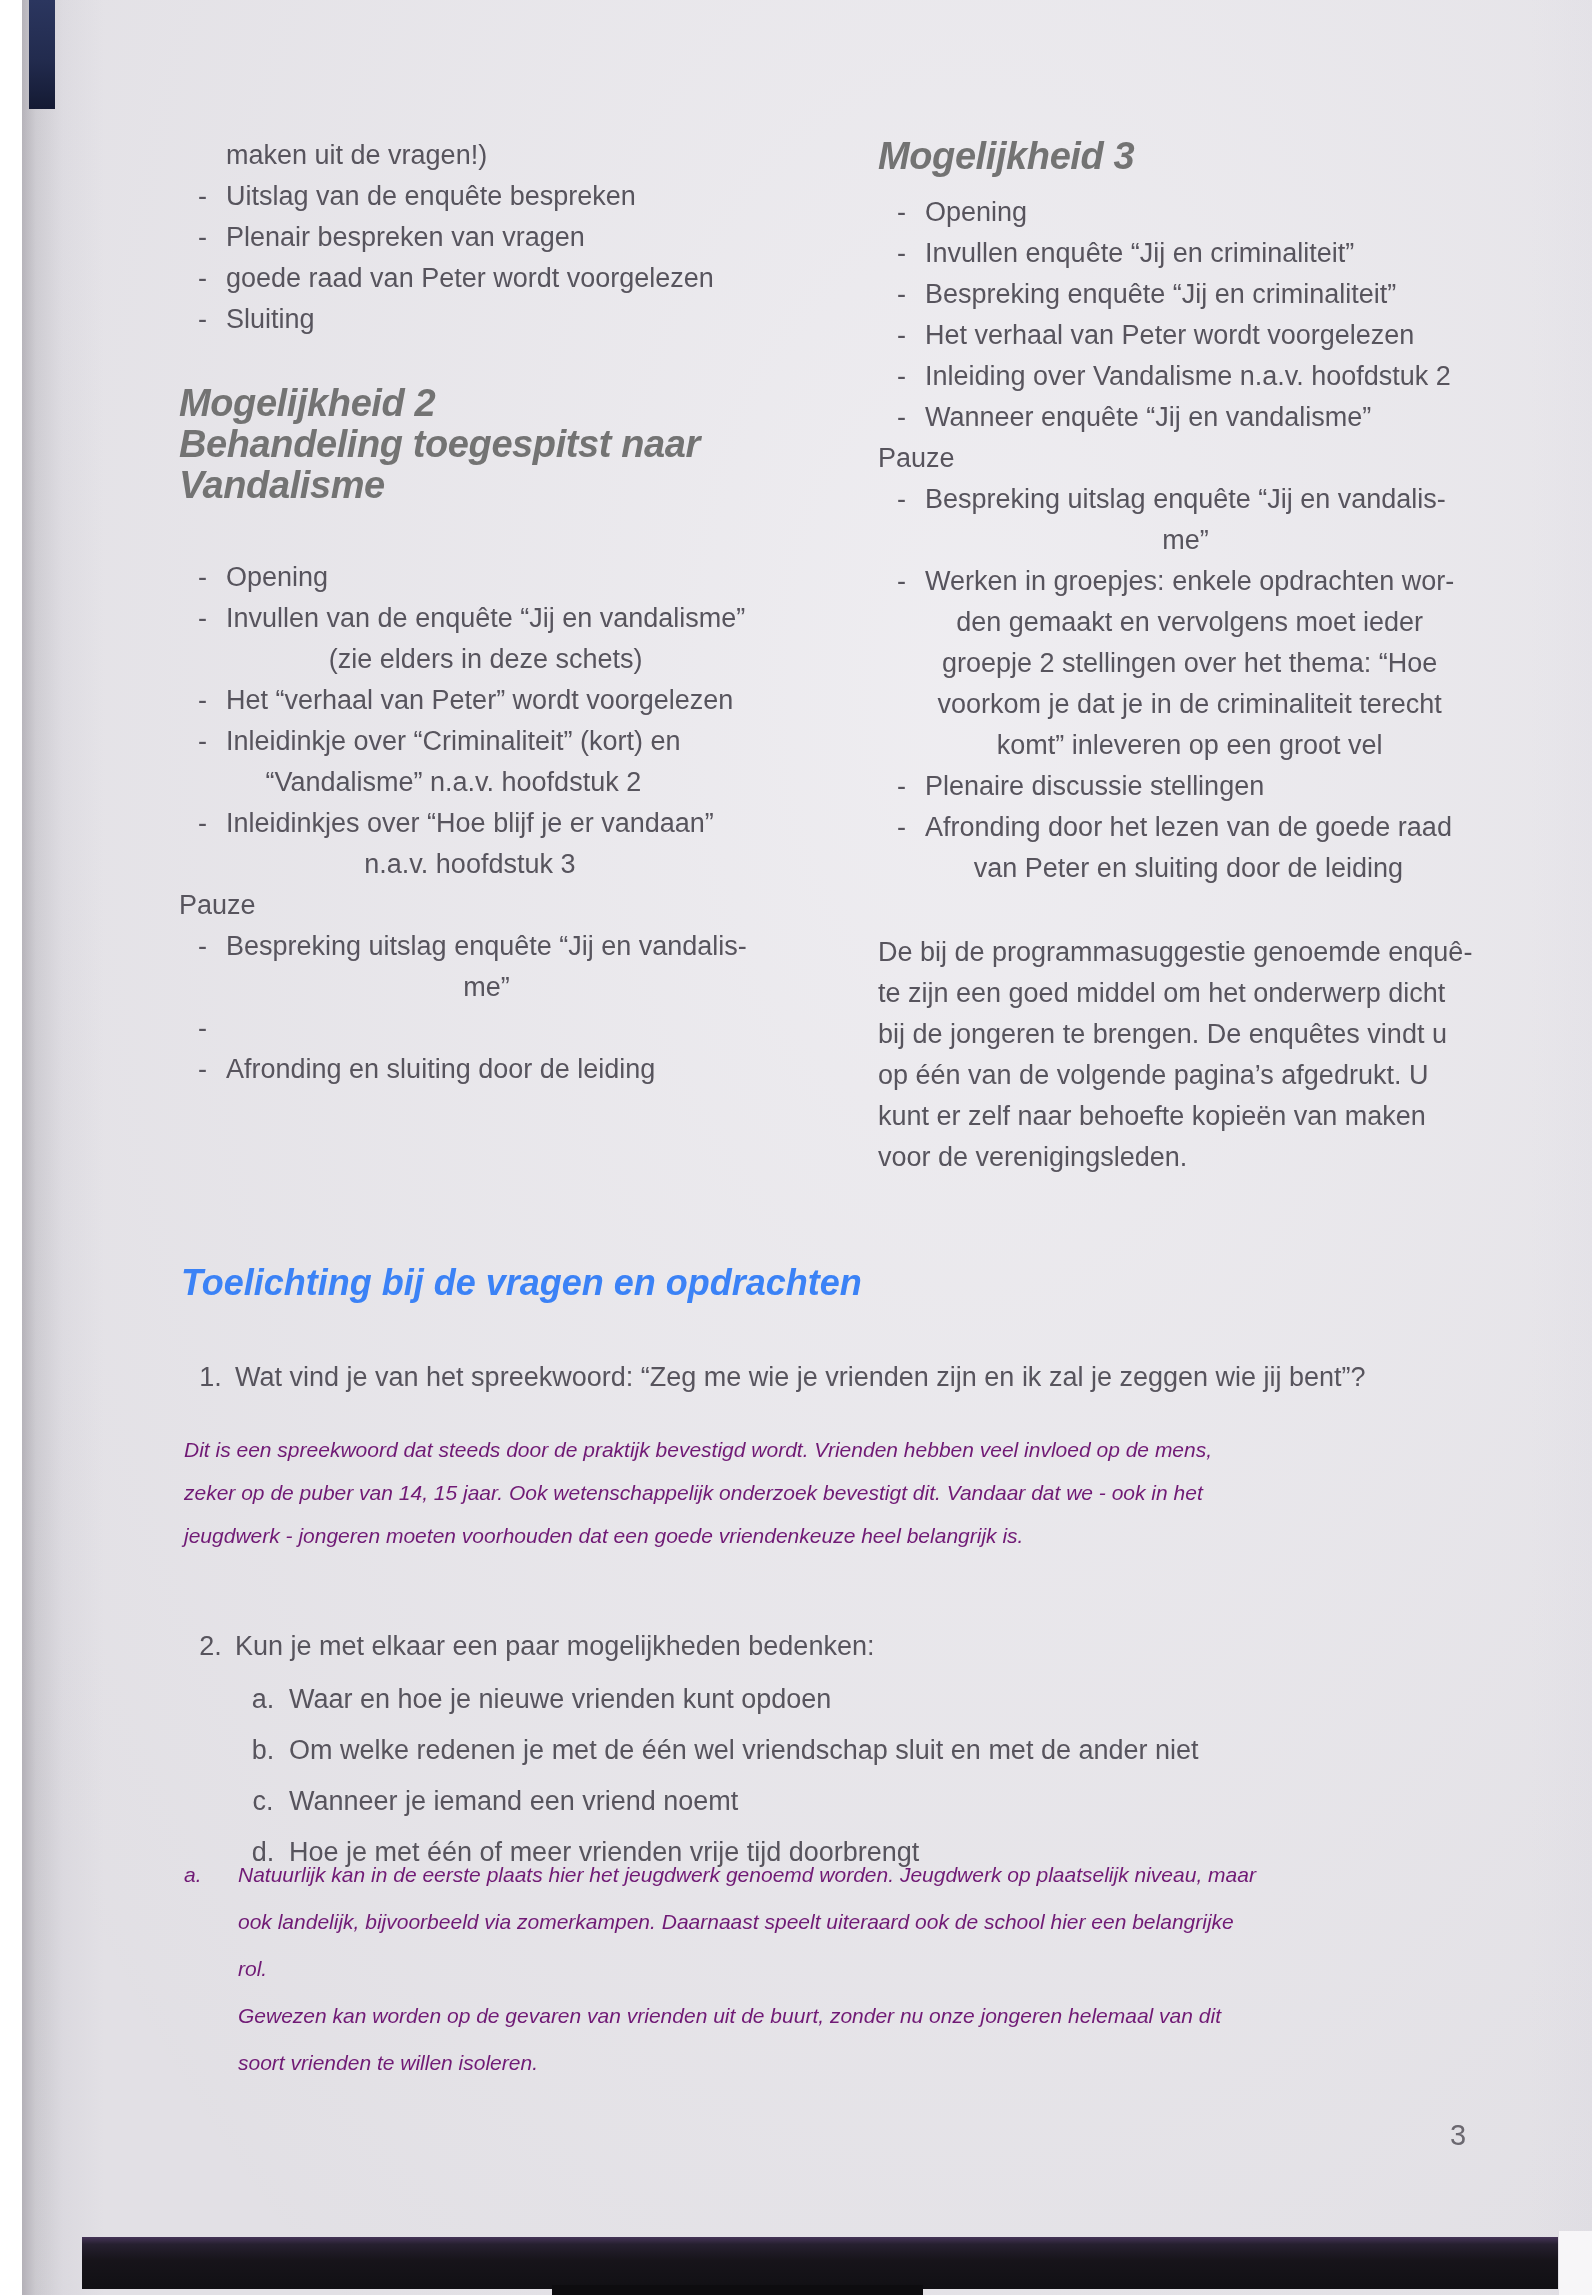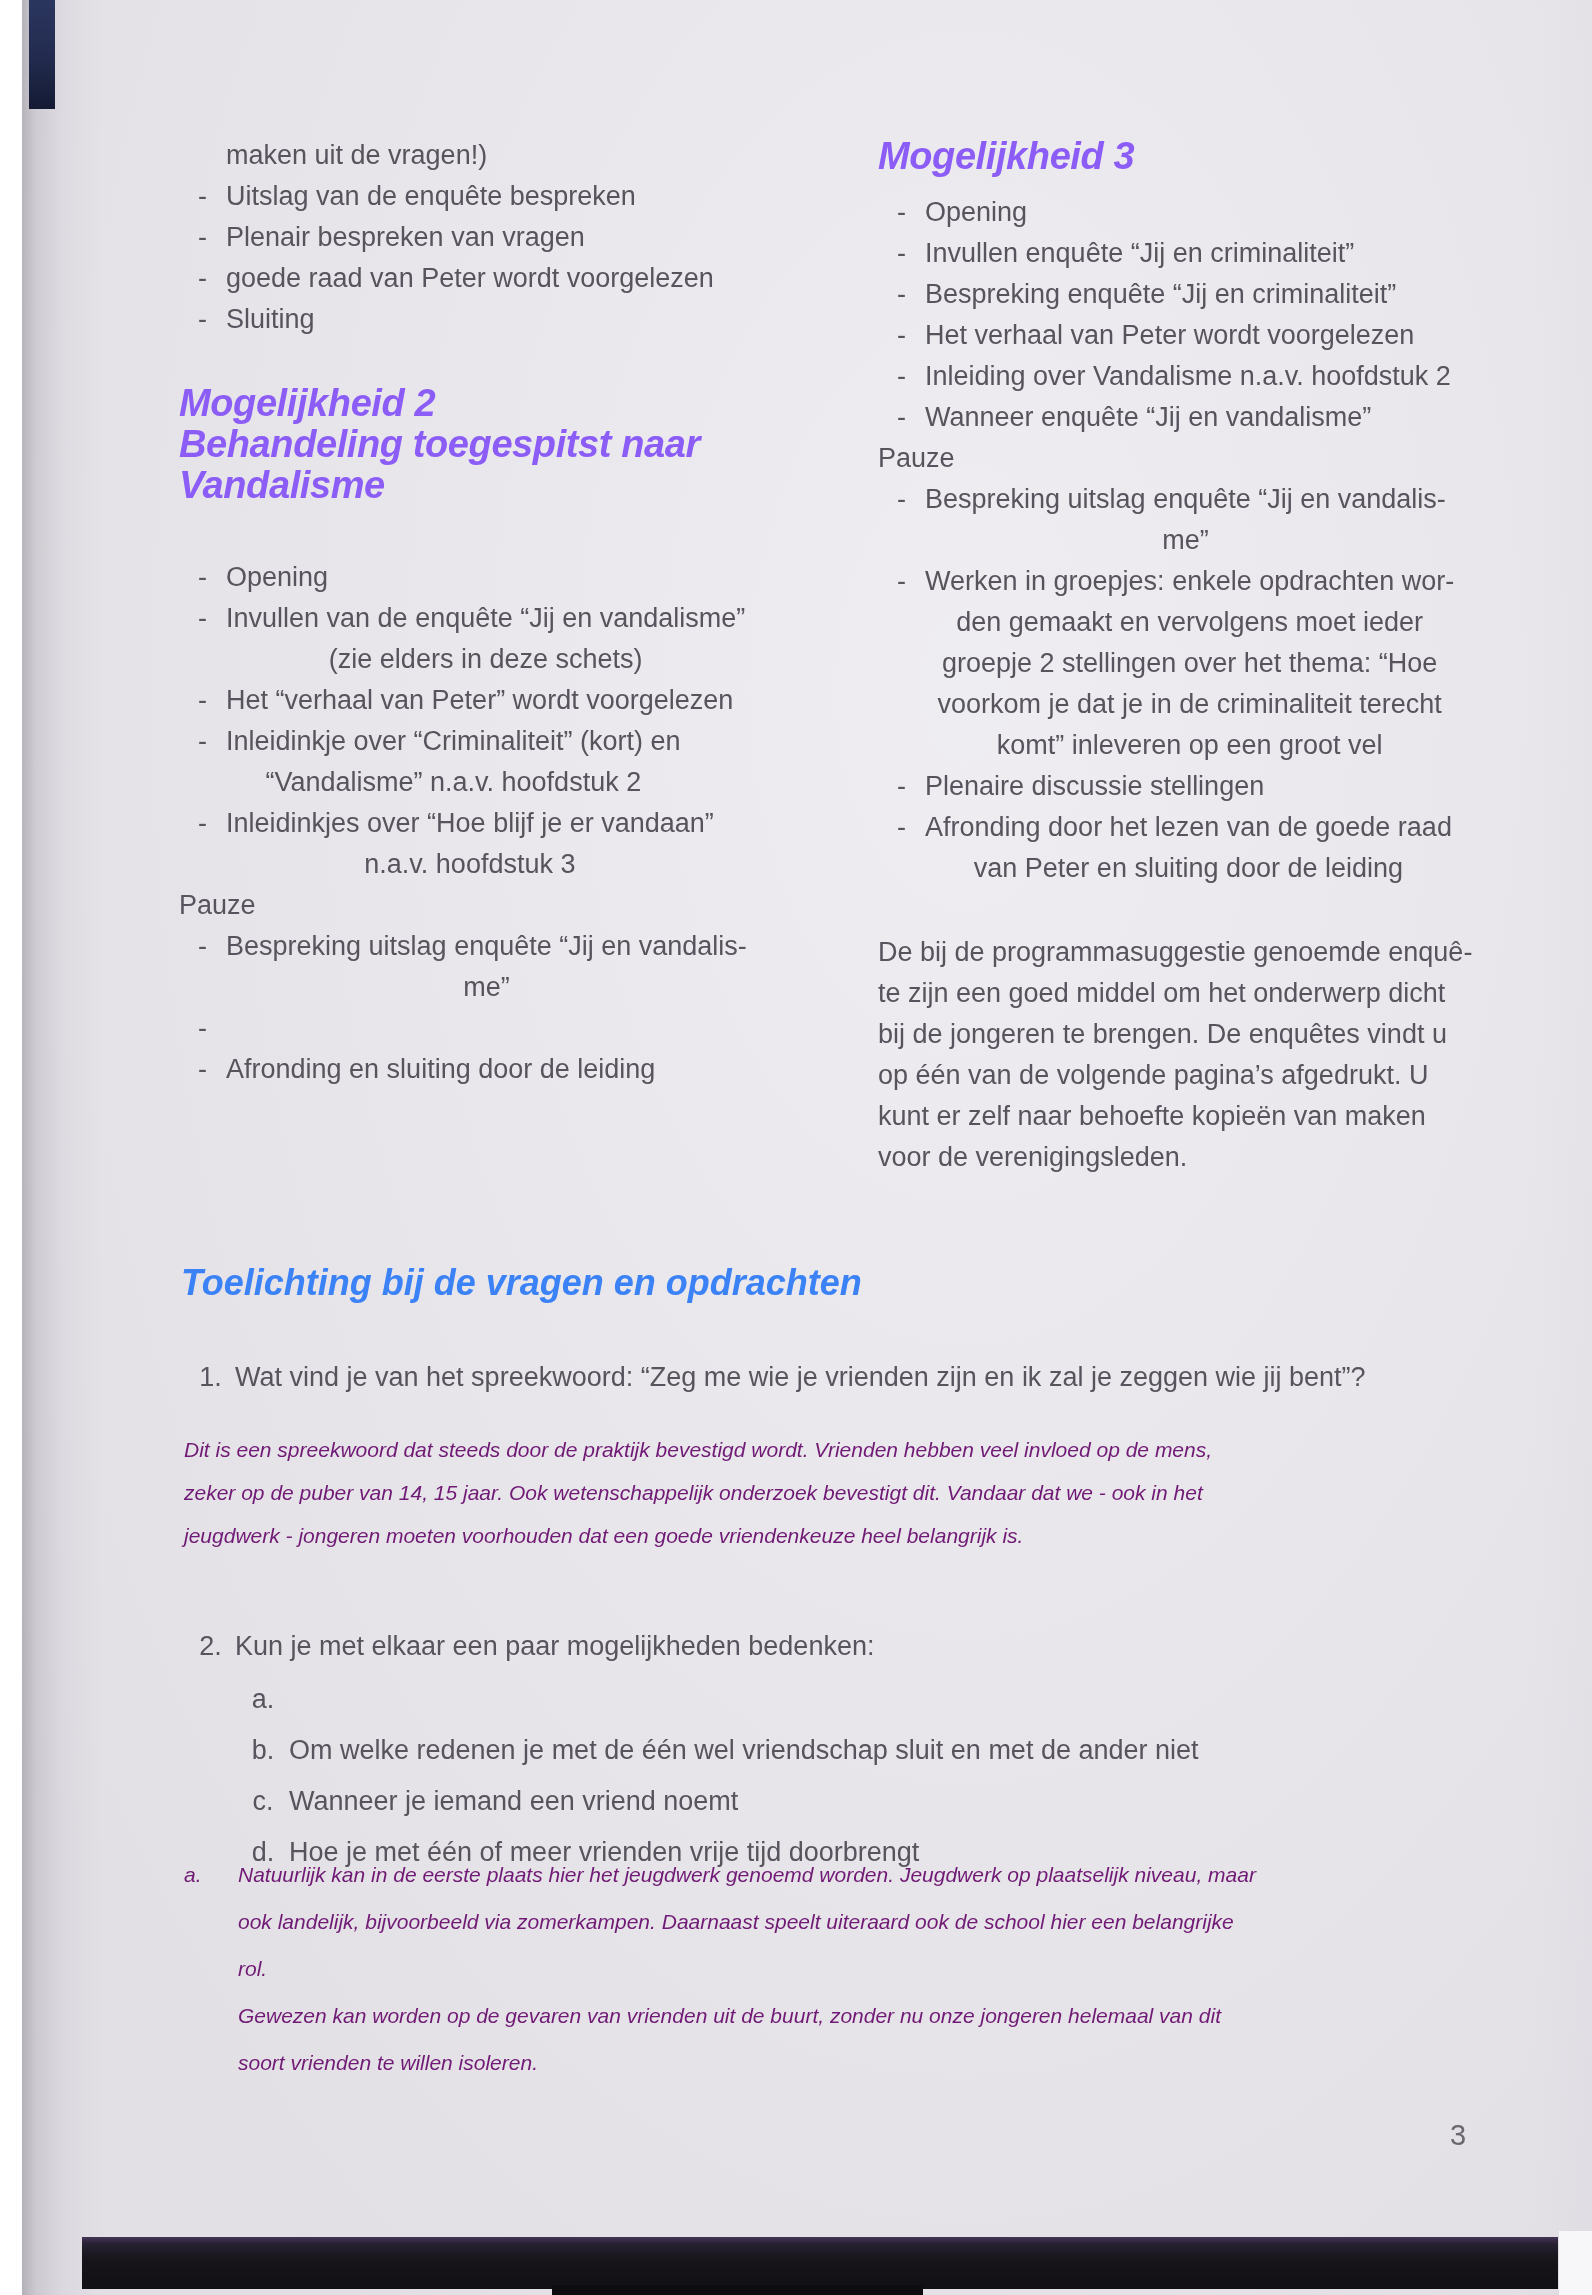--- a/index.html
+++ b/index.html
@@ -35,21 +35,21 @@
   .corner-white{
     position:absolute;left:1559px;top:2231px;width:34px;height:65px;background:#f7f6f8;
   }
   .row{display:flex;align-items:flex-start;text-align:center;}
   .b{flex:none;width:47px;}
   .t{white-space:pre-line;}
 
   .col{position:absolute;font-size:27px;line-height:41px;}
   .left-intro{left:179px;top:135px;width:708px;}
   .h-green{
-    position:absolute;color:#8b5cf6;font-weight:bold;font-style:italic;
+    position:absolute;color:#737373;font-weight:bold;font-style:italic;
     font-size:38px;line-height:41px;white-space:pre-line;letter-spacing:-0.4px;
   }
   .h2-left{left:179px;top:383px;width:604px;}
   .left-items{left:179px;top:557px;width:708px;}
   .h3-right{left:878px;top:136px;width:552px;}
   .right-items{left:878px;top:192px;width:604px;}
   .right-para{
     position:absolute;left:878px;top:932px;width:604px;
     font-size:27px;line-height:41px;white-space:pre-line;
   }
@@ -224,20 +224,21 @@
 jeugdwerk - jongeren moeten voorhouden dat een goede vriendenkeuze heel belangrijk is.</div>
 
 <div class="row qrow q2">
   <span class="b">2.</span>
   <span class="t">Kun je met elkaar een paar mogelijkheden bedenken:</span>
 </div>
 
 <div class="subs">
   <div class="row">
     <span class="b">a.</span>
+    <span class="t">Waar en hoe je nieuwe vrienden kunt  opdoen</span>
   </div>
   <div class="row">
     <span class="b">b.</span>
     <span class="t">Om welke redenen je met de één wel  vriendschap sluit en met de ander niet</span>
   </div>
   <div class="row">
     <span class="b">c.</span>
     <span class="t">Wanneer je iemand een vriend noemt</span>
   </div>
   <div class="row">

